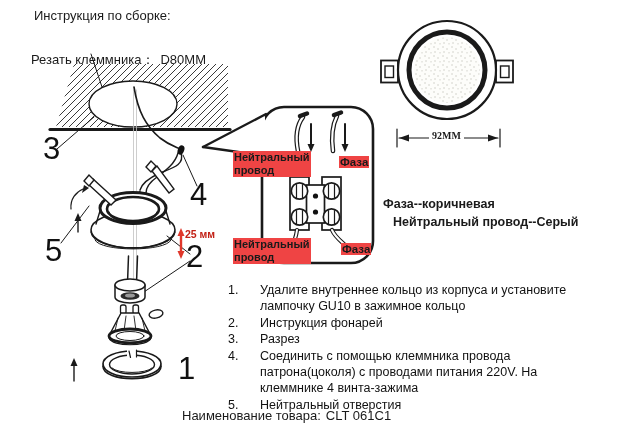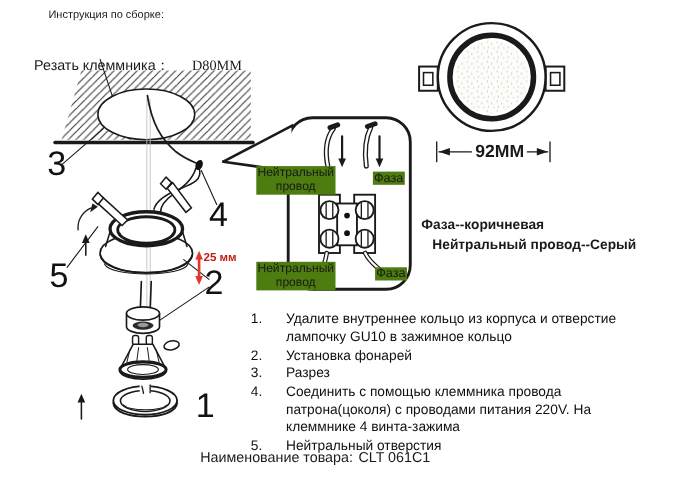--- a/index.html
+++ b/index.html
@@ -8,39 +8,39 @@
     --red_text:#c22015;
   }
   html,body{margin:0;padding:0;background:#fff;}
   .screen{
     position:relative;width:630px;height:435px;background:#ffffff;
     font-family:"Liberation Sans",sans-serif;color:var(--ink);overflow:hidden;
   }
   .abs{position:absolute;}
   svg{position:absolute;left:0;top:0;}
   .lbl{white-space:pre-line;line-height:1.18;}
-  .title{left:44px;top:8px;font-size:10px;}
+  .title{left:34px;top:8px;font-size:13px;}
   .cut{left:31px;top:37px;font-size:13px;}
-  .cut .val{margin-left:20px;font-family:Liberation Serif, serif;}
+  .cut .val{margin-left:6px;}
   .partnum{font-size:31px;font-weight:400;color:#111;line-height:1;}
   .n1{left:178px;top:353px;}
   .n2{left:186px;top:241px;}
   .n3{left:43px;top:133px;}
   .n4{left:190px;top:179px;}
   .n5{left:45px;top:235px;}
   .depth{left:185px;top:228px;font-size:10.5px;font-weight:700;color:var(--red_text);}
-  .bub{font-size:11px;font-weight:400;background:#4d7c0f;padding:0 1px;text-align:center;}
+  .bub{font-size:11px;font-weight:700;background:#ef4444;padding:0 1px;}
   .neutral-top{left:233px;top:151px;}
   .phase-top{left:339px;top:156px;font-size:11.5px;}
   .neutral-bottom{left:233px;top:238px;}
   .phase-bottom{left:341px;top:243px;font-size:11.5px;}
   .note{font-size:12.5px;font-weight:700;line-height:18px;}
   .note-phase{left:383px;top:195px;}
   .note-neutral{left:393px;top:213px;}
-  .dim{left:429px;top:130px;font-size:16px;font-weight:600;background:#fff;padding:0 3px;}
+  .dim{left:429px;top:130px;font-size:10px;font-weight:600;background:#fff;padding:0 3px;font-family:Liberation Serif, serif;}
   .steps{left:225px;top:282px;width:392px;font-size:12.5px;line-height:16.4px;color:#111;}
   .step{display:flex;}
   .step-num{width:35px;flex:0 0 35px;padding-left:3px;box-sizing:border-box;}
   .step-text{flex:1;white-space:pre-line;}
   .footer{left:182px;top:408px;font-size:13px;}
   .footer .val{margin-left:5px;}
 </style>
 </head>
 <body>
 
@@ -251,26 +251,26 @@
   <div class="abs bub phase-bottom">Фаза</div>
 
   <div class="abs note note-phase">Фаза--коричневая</div>
   <div class="abs note note-neutral">Нейтральный провод--Серый</div>
 
   <div class="abs dim">92MM</div>
 
   <div class="abs steps">
     <div class="step">
       <span class="step-num">1.</span>
-      <span class="step-text">Удалите внутреннее кольцо из корпуса и отверстие
+      <span class="step-text">Удалите внутреннее кольцо из корпуса и установите
 лампочку GU10 в зажимное кольцо</span>
     </div>
     <div class="step">
       <span class="step-num">2.</span>
-      <span class="step-text">Установка фонарей</span>
+      <span class="step-text">Инструкция фонарей</span>
     </div>
     <div class="step">
       <span class="step-num">3.</span>
       <span class="step-text">Разрез</span>
     </div>
     <div class="step">
       <span class="step-num">4.</span>
       <span class="step-text">Соединить с помощью клеммника провода
 патрона(цоколя) с проводами питания 220V. На
 клеммнике 4 винта-зажима</span>

